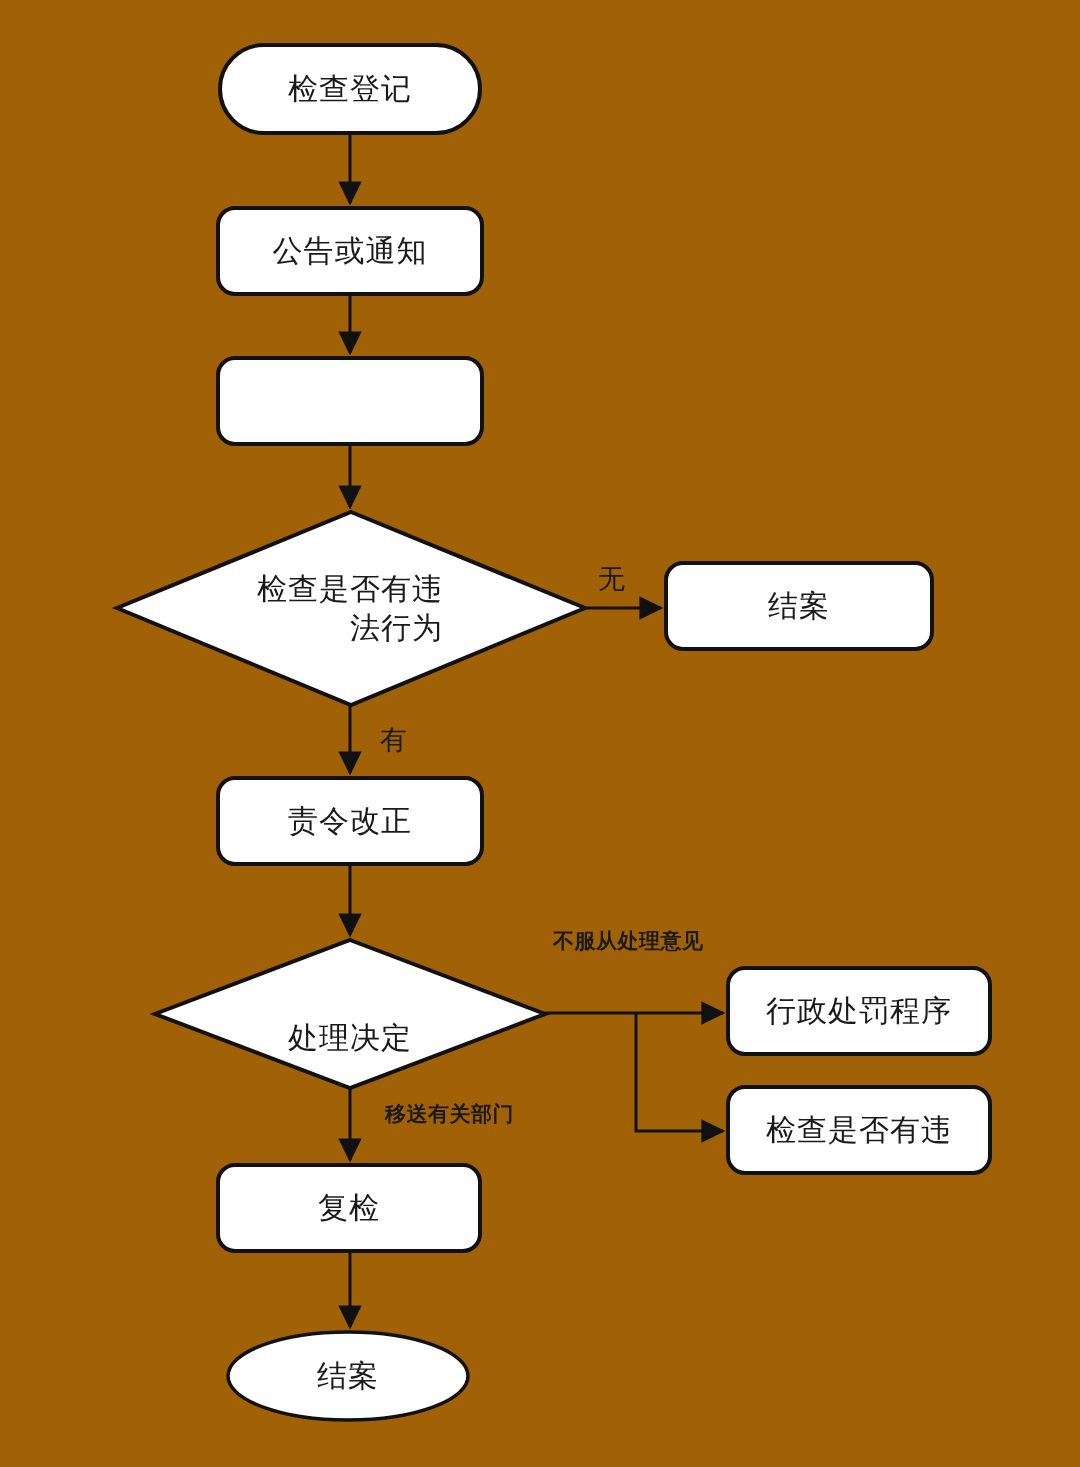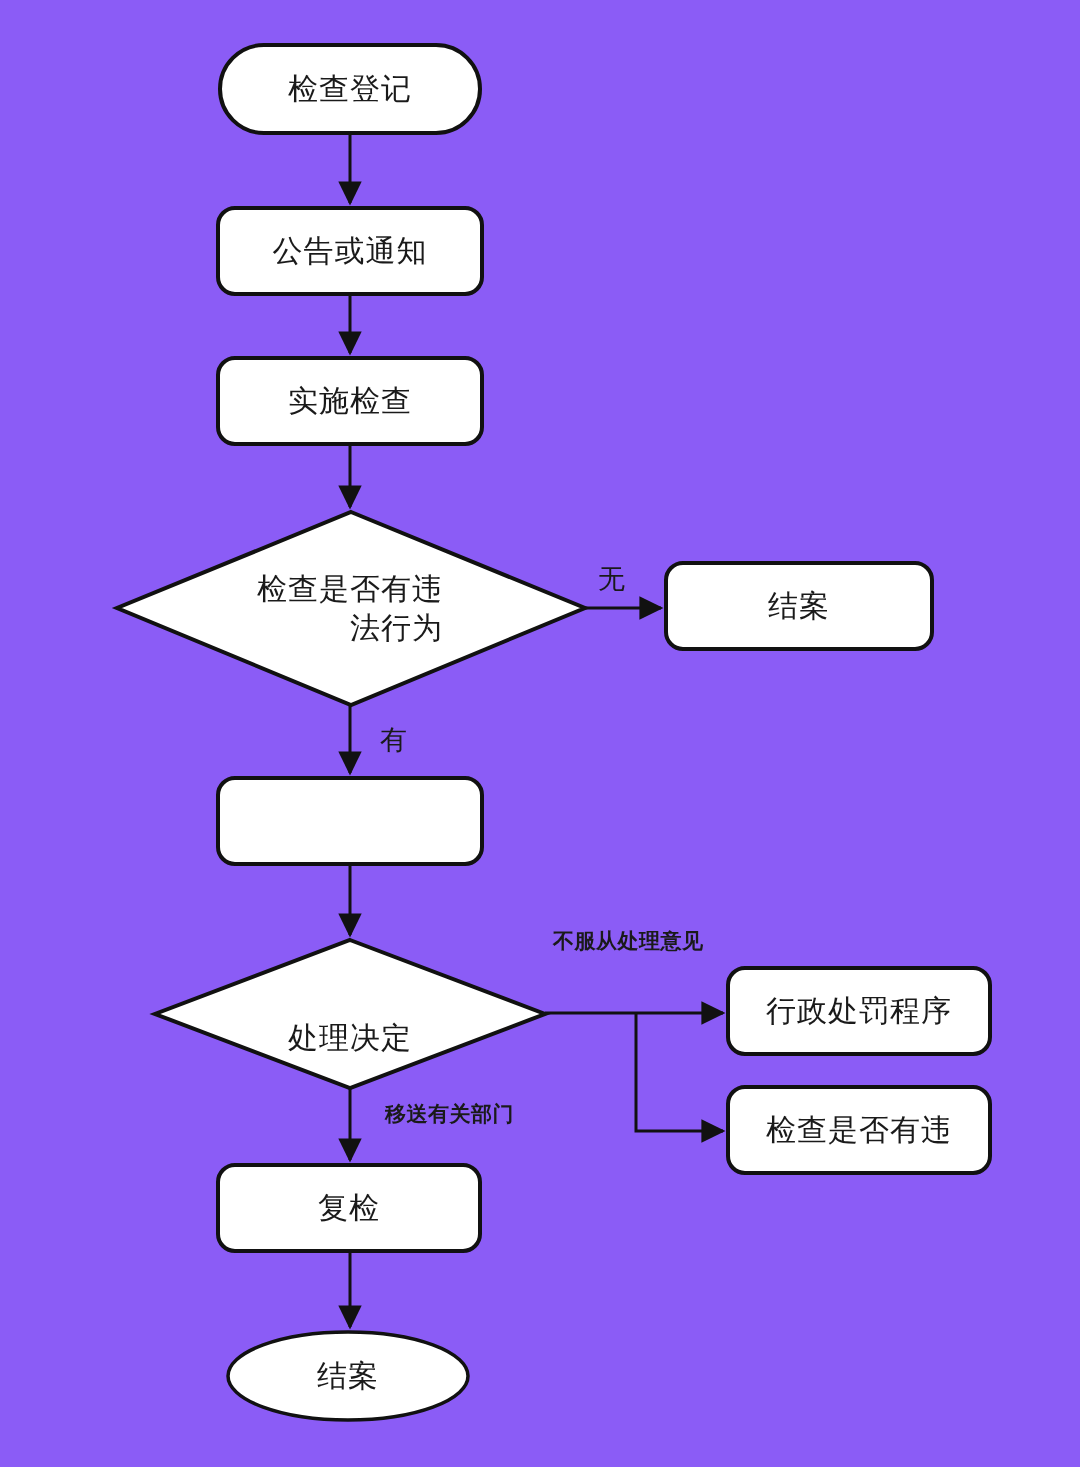--- a/index.html
+++ b/index.html
@@ -7,21 +7,21 @@
     padding: 0;
     background: #ffffff;
   }
   body {
     font-family: "Liberation Serif", "DejaVu Serif", serif;
   }
   #flowchart-canvas {
     position: relative;
     width: 1080px;
     height: 1467px;
-    background: #8b5cf6;
+    background: #a16207;
     overflow: hidden;
   }
   #flow-svg {
     position: absolute;
     top: 0;
     left: 0;
     width: 1080px;
     height: 1467px;
   }
   .node-shape {
@@ -123,27 +123,27 @@
       <rect class="node-shape" x="218" y="1165" width="262" height="86" rx="17" ry="17"></rect>
 
       <ellipse class="node-shape thin" cx="348" cy="1376" rx="120" ry="44"></ellipse>
     </g>
   </svg>
 
   <div class="node-text" style="left:220px; top:45px; width:260px; height:88px;">检查登记</div>
 
   <div class="node-text" style="left:218px; top:208px; width:264px; height:86px;">公告或通知</div>
 
-  <div class="node-text" style="left:218px; top:358px; width:264px; height:86px;">实施检查</div>
 
   <div class="node-text" style="left:190px; top:512px; width:320px; height:193px;text-align:right;">检查是否有违
 法行为</div>
 
   <div class="node-text" style="left:666px; top:563px; width:266px; height:86px;">结案</div>
 
+  <div class="node-text" style="left:218px; top:778px; width:264px; height:86px;">责令改正</div>
 
   <div class="node-text" style="left:195px; top:964px; width:310px; height:148px;">处理决定</div>
 
   <div class="node-text" style="left:728px; top:968px; width:262px; height:86px;">行政处罚程序</div>
 
   <div class="node-text" style="left:728px; top:1087px; width:262px; height:86px;">检查是否有违</div>
 
   <div class="node-text" style="left:218px; top:1165px; width:262px; height:86px;">复检</div>
 
   <div class="node-text" style="left:228px; top:1332px; width:240px; height:88px;">结案</div>

